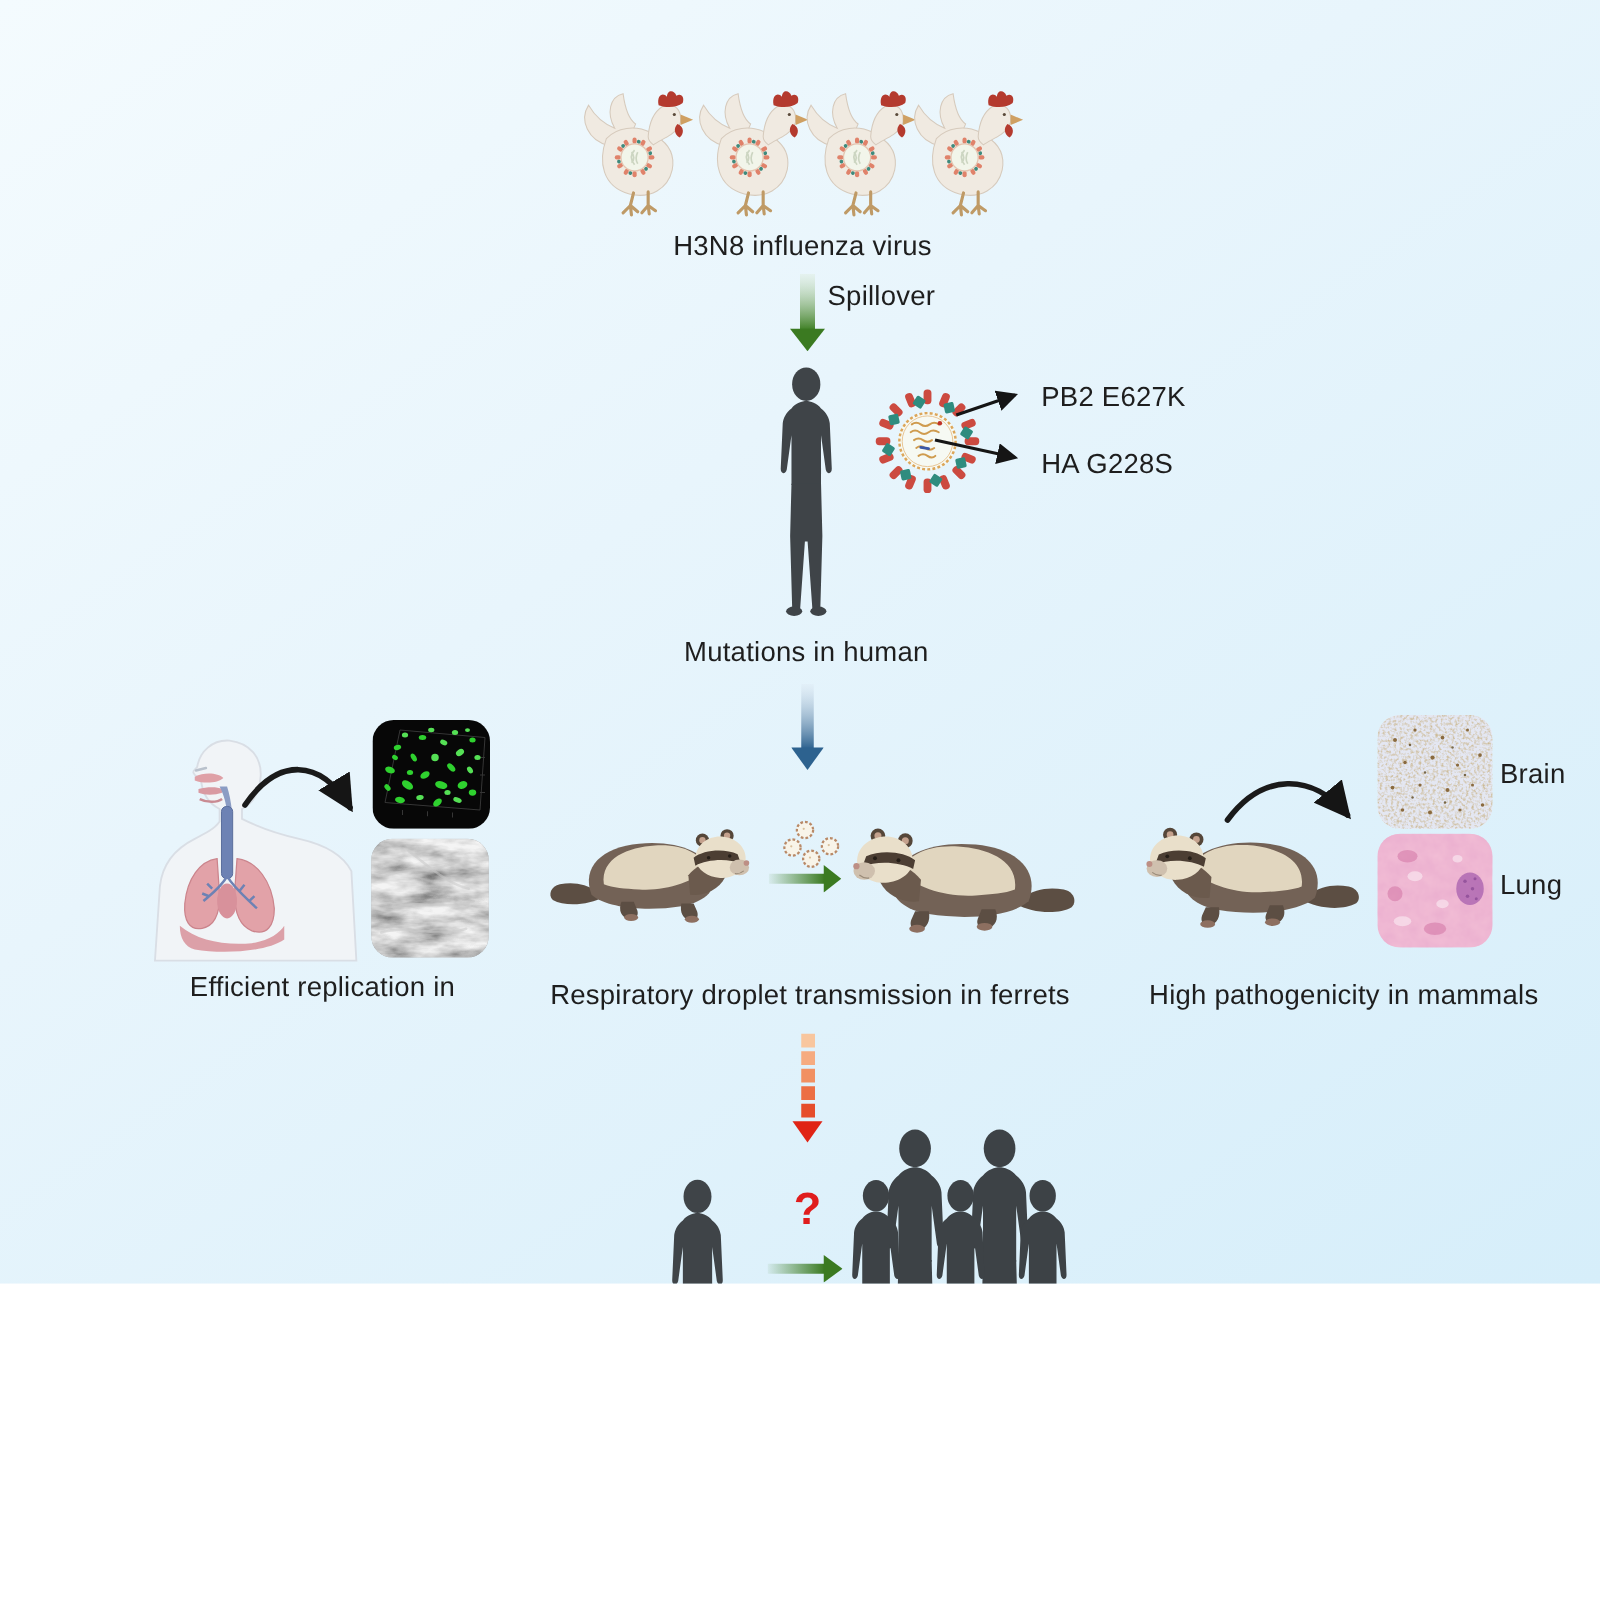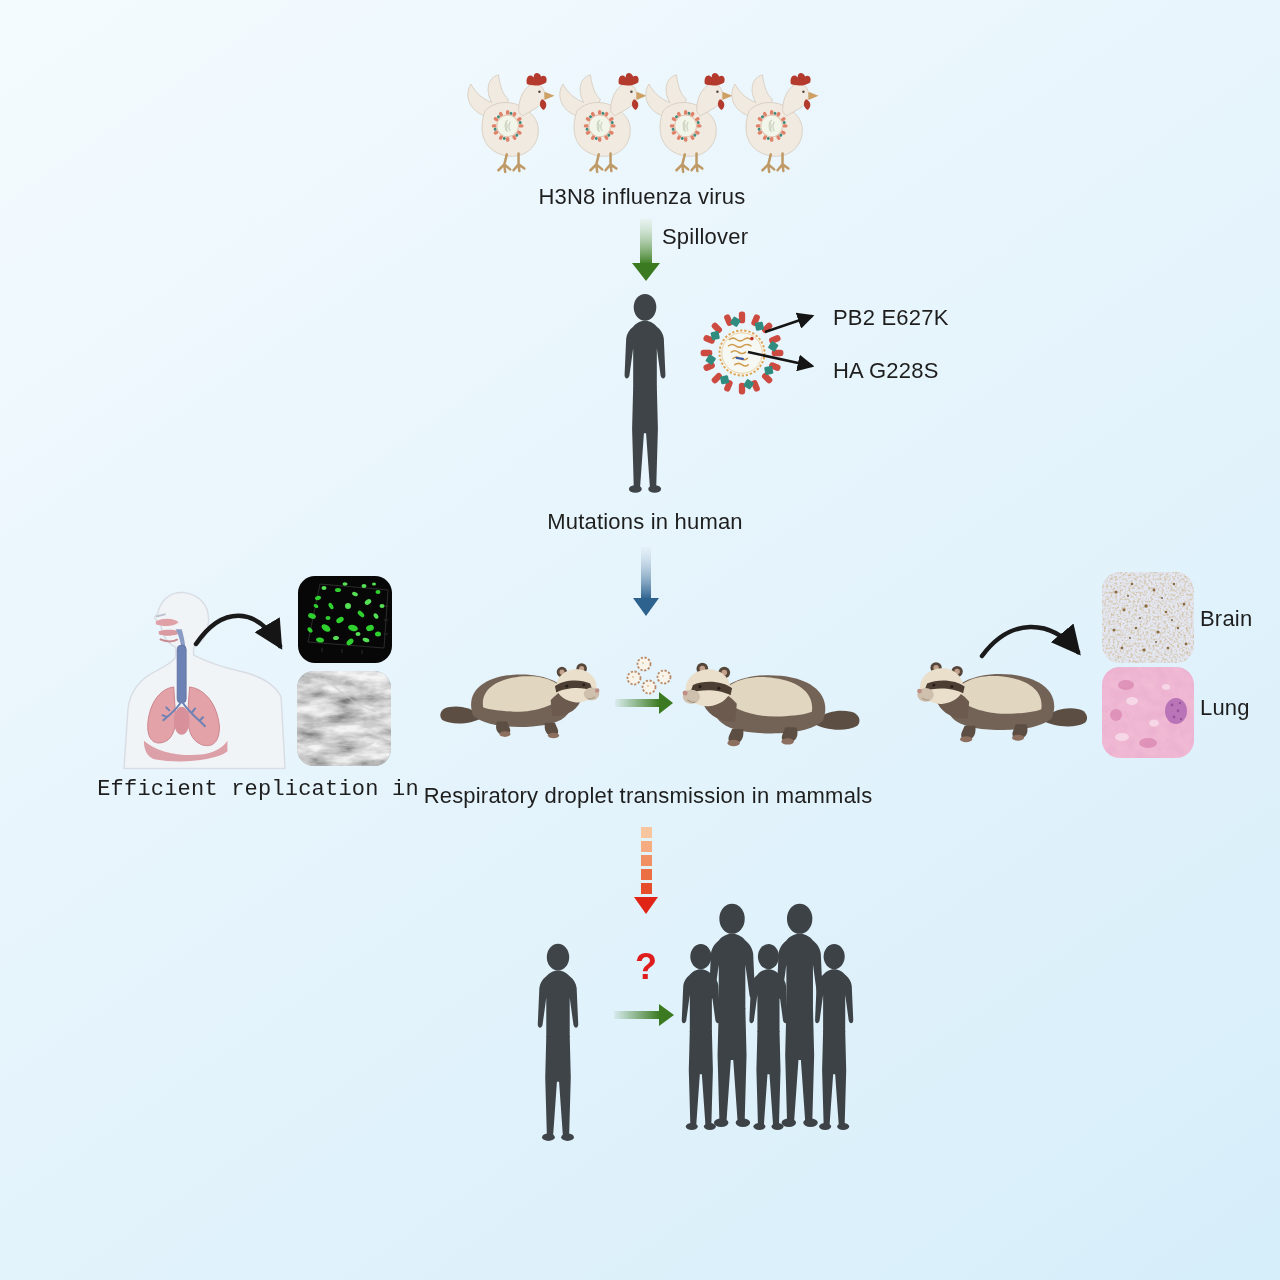--- a/index.html
+++ b/index.html
@@ -1,27 +1,27 @@
 <!DOCTYPE html>
 <html><head>
 <meta charset="utf-8">
 <style>
   html,body{margin:0;padding:0;}
   body{font-family:"Liberation Sans",sans-serif;}
   #stage{
-    position:relative;width:1280px;height:1280px;overflow:hidden;
+    position:relative;width:1280px;height:1027px;overflow:hidden;
     background:linear-gradient(145deg,#f4fbfe 0%,#e8f5fc 40%,#d6eefa 100%);
   }
   .abs{position:absolute;}
   .label{
     position:absolute;color:#1e1e1e;font-size:22px;line-height:26px;
     white-space:nowrap;letter-spacing:0.2px;
   }
   .label.centered{transform:translateX(-50%);text-align:center;}
-  .label.multiline{white-space:normal;line-height:27px;font-family:Liberation Mono, monospace;}
+  .label.multiline{white-space:normal;line-height:27px;}
   .qmark{
     position:absolute;color:#e01d1d;font-size:36px;font-weight:bold;
     transform:translateX(-50%);
   }
   .dash-sq{width:11px;height:11px;margin:0 auto 3px auto;}
   svg{display:block;}
   .mirror{transform:scaleX(-1);}
 </style>
 </head>
 <body>
@@ -403,21 +403,21 @@
     <defs>
         <linearGradient id="gh1" x1="0" y1="0" x2="1" y2="0">
       <stop offset="0" stop-color="#3e7f24" stop-opacity="0.06"></stop>
           <stop offset="1" stop-color="#3b7a21"></stop>
         </linearGradient>
       </defs>
     <rect x="0" y="7" width="45" height="8" fill="url(#gh1)"></rect>
     <polygon points="44,0 58,11 44,22" fill="#3b7a21"></polygon>
   </svg>
 
-  <div class="label centered" style="left:648px;top:783px">Respiratory droplet transmission in mammals</div>
+  <div class="label centered" style="left:648px;top:783px">Respiratory droplet transmission in ferrets</div>
 
   <svg class="abs mirror" style="left:913px;top:649px" width="180" height="94" viewBox="0 0 230 125">
       <use href="#ferret-shape"></use>
     </svg>
 
   <svg class="abs" style="left:1102px;top:572px" width="92" height="91" viewBox="0 0 92 91">
     <defs>
       <clipPath id="clipB">
           <rect x="0" y="0" width="92" height="91" rx="18"></rect>
         </clipPath>
@@ -489,20 +489,21 @@
       </g>
       <g fill="#d06fa0" opacity="0.5">
         <ellipse cx="24" cy="18" rx="8" ry="5"></ellipse>
           <ellipse cx="46" cy="76" rx="9" ry="5"></ellipse>
         <ellipse cx="14" cy="48" rx="6" ry="6"></ellipse>
       </g>
     </g>
   </svg>
   <div class="label" style="left:1200px;top:695px">Lung</div>
 
+  <div class="label centered" style="left:1075px;top:783px">High pathogenicity in mammals</div>
 
   <div class="abs" style="left:634px;top:827px;width:24px">
     <div class="dash-sq" style="background:#f8c69e"></div>
     <div class="dash-sq" style="background:#f6ab80"></div>
     <div class="dash-sq" style="background:#f19062"></div>
     <div class="dash-sq" style="background:#ec6f44"></div>
     <div class="dash-sq" style="background:#e64d2b"></div>
     <div style="width:0;height:0;border-left:12px solid transparent;border-right:12px solid transparent;border-top:17px solid #e02415"></div>
   </div>
 

